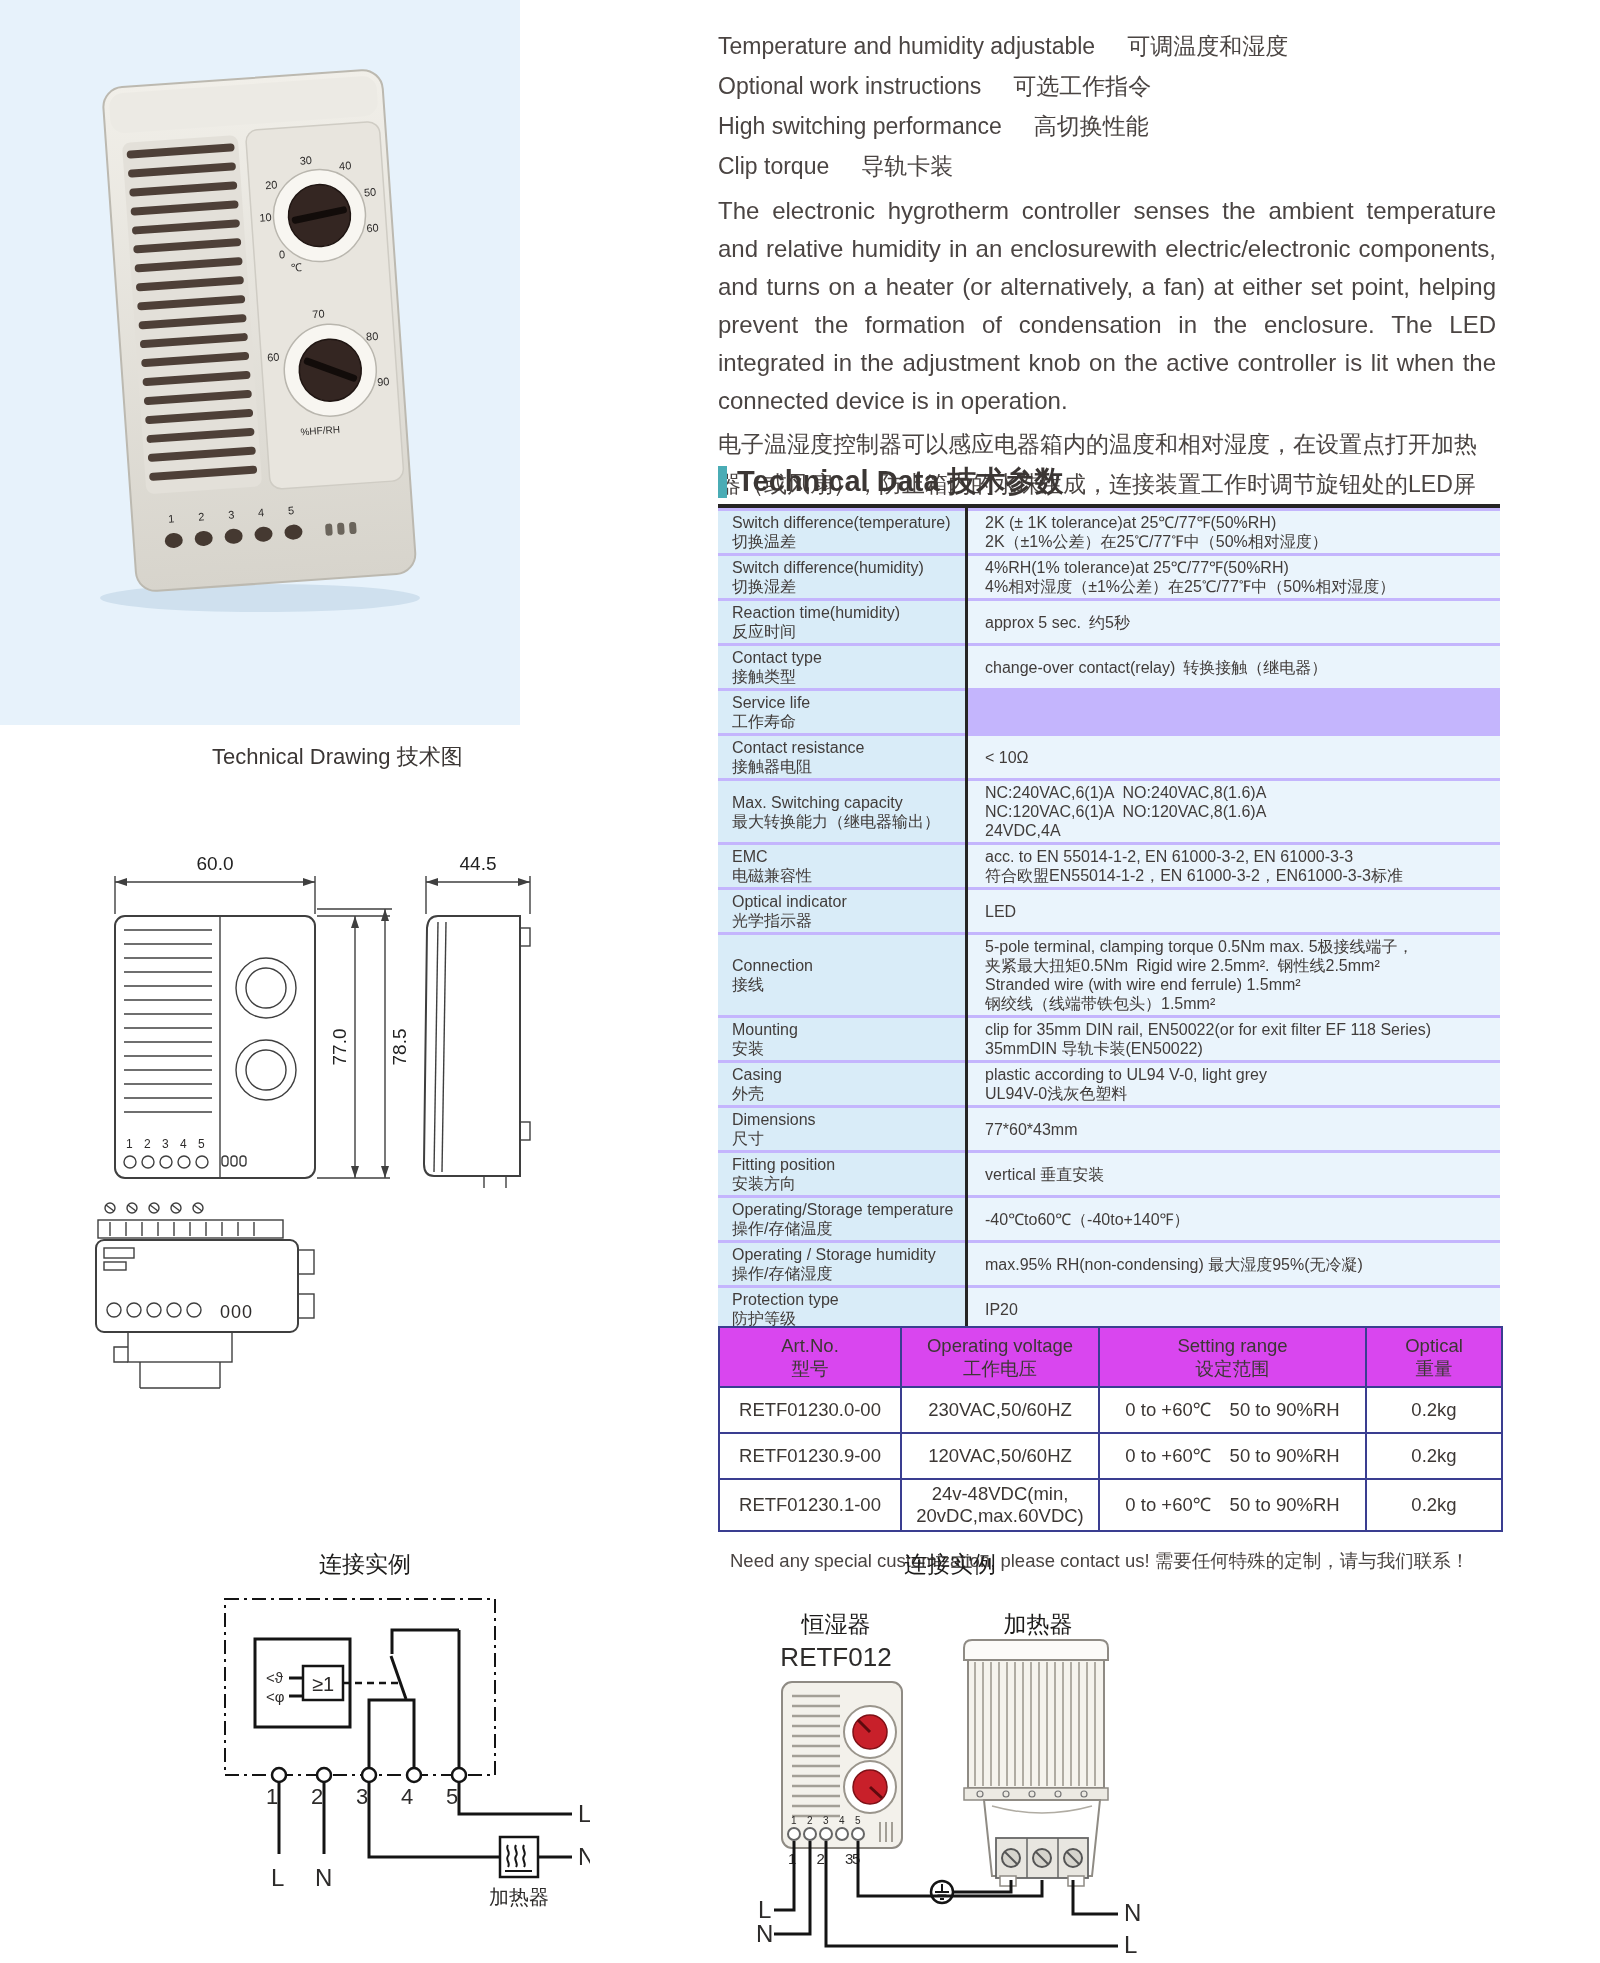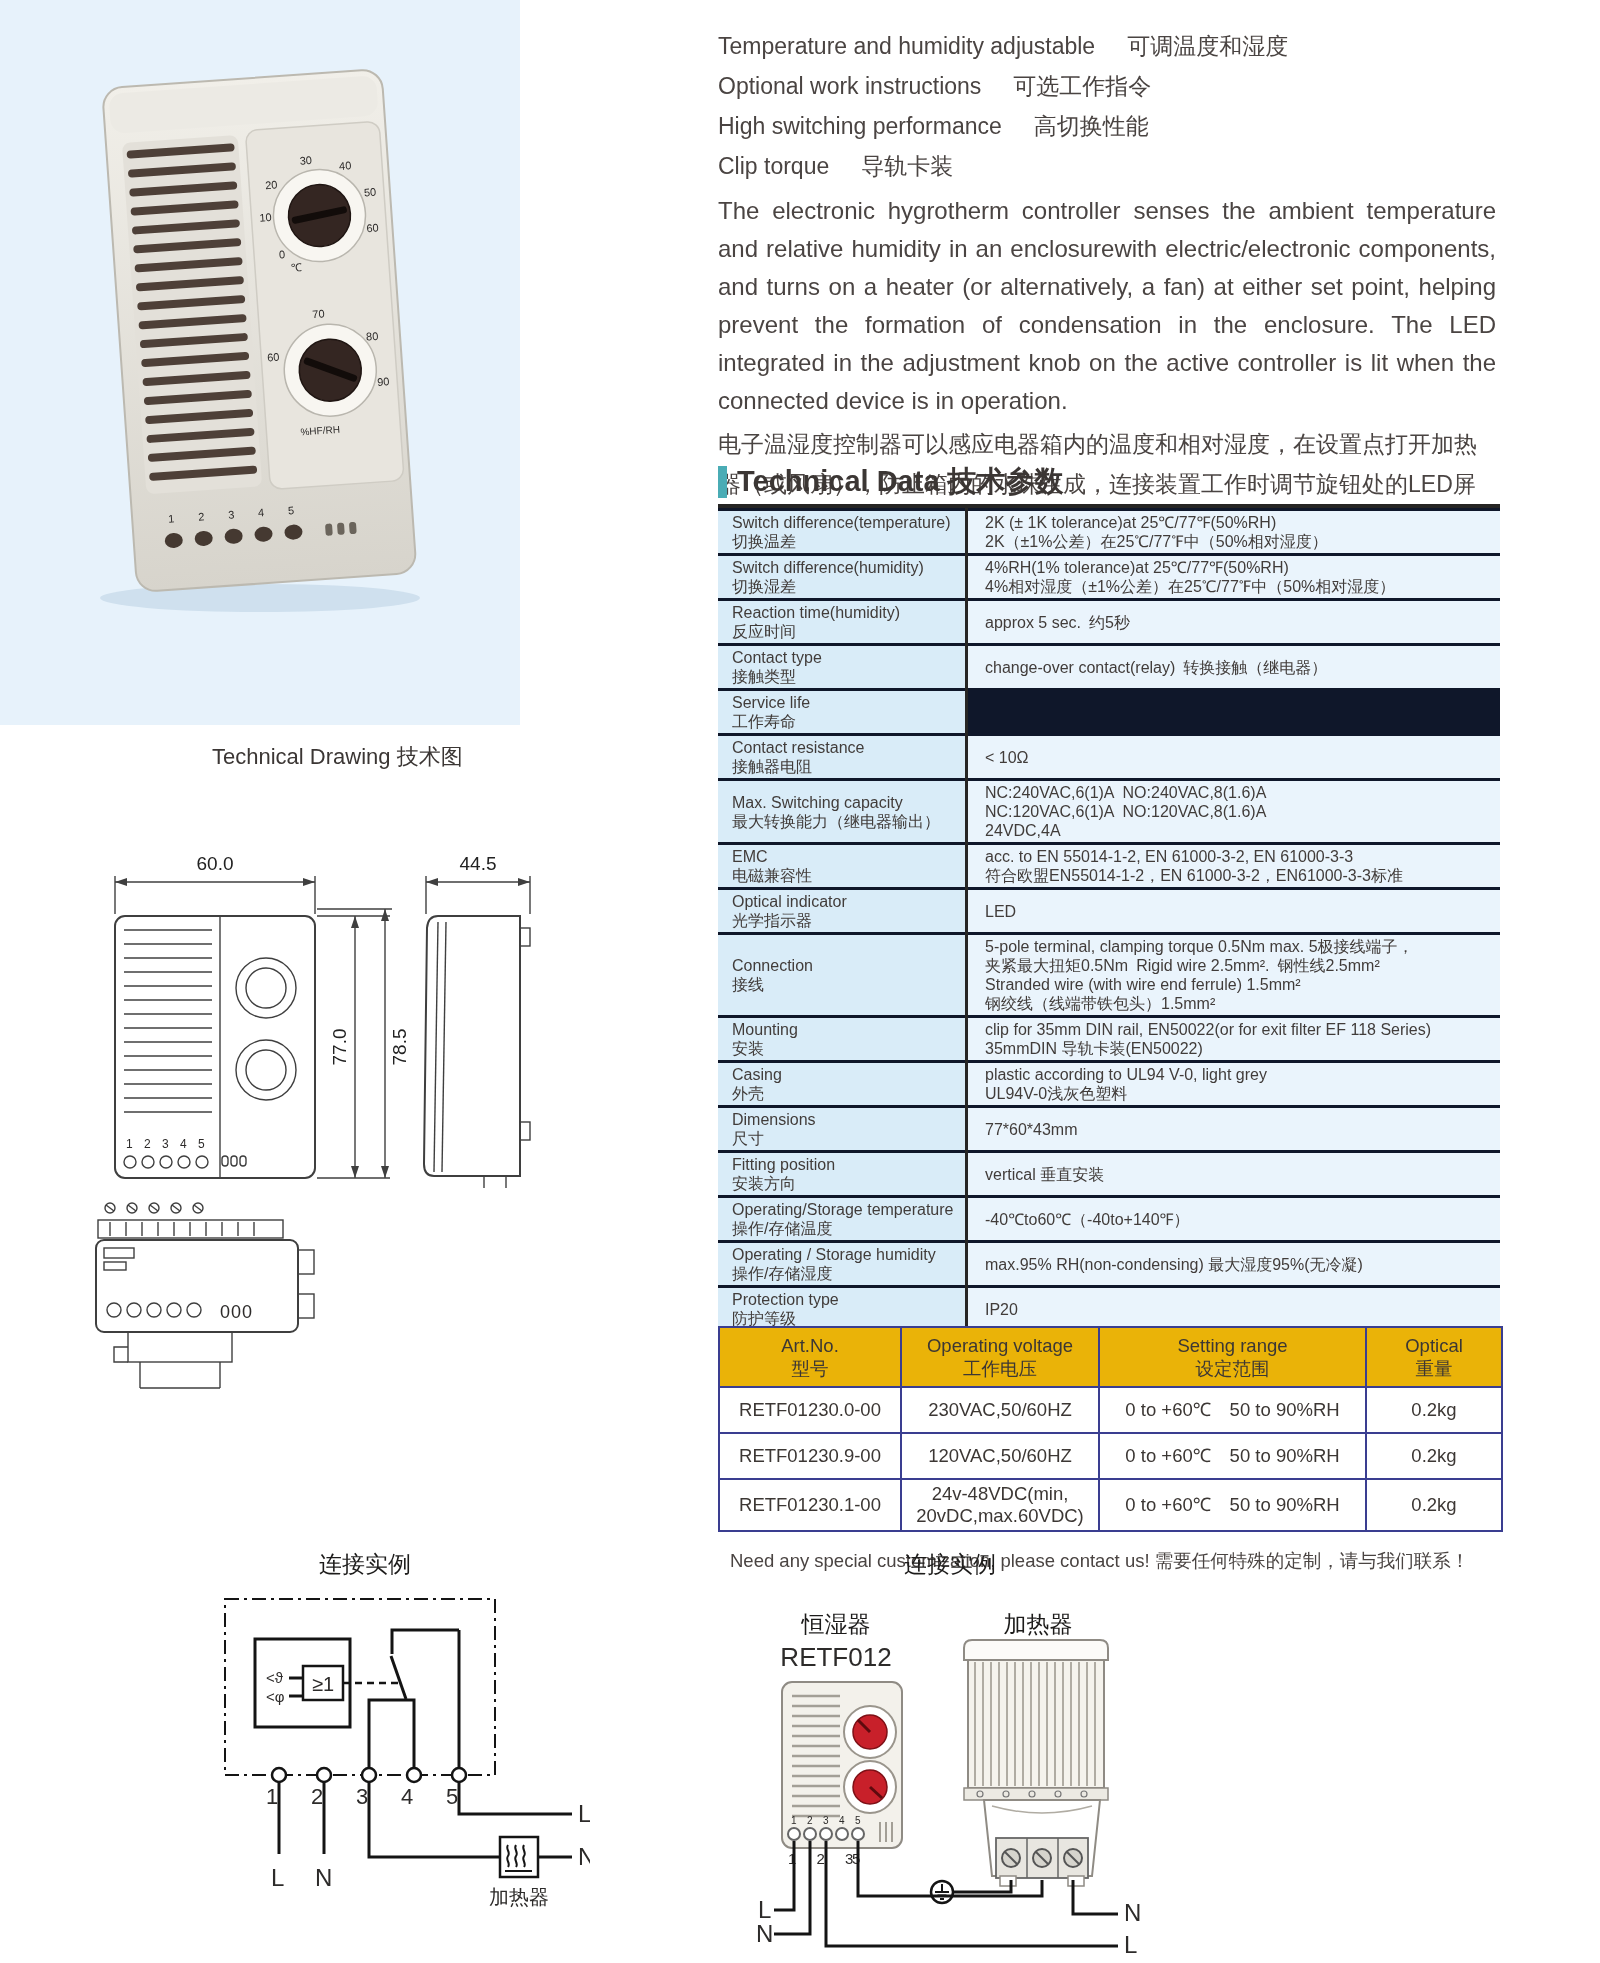--- a/index.html
+++ b/index.html
@@ -11,35 +11,35 @@
   .features{position:absolute;left:718px;top:26px;font-size:23px;line-height:40px;color:#4a4442;}
   .feature-line .f-cn{margin-left:32px;}
   .description{position:absolute;left:718px;top:192px;width:778px;color:#4a4442;}
   .description .d-en{font-size:24px;line-height:38px;text-align:justify;margin:0;}
   .description .d-cn{font-size:23px;line-height:40px;margin:4px 0 0 0;}
   .td-heading{position:absolute;left:718px;top:466px;display:flex;align-items:center;height:32px;}
   .td-heading .bar{width:9px;height:32px;background:#4aacb5;margin-right:10px;}
   .td-heading .txt{font-size:29px;font-weight:bold;color:#3b3634;}
   
   .tech-table{position:absolute;left:718px;top:504px;width:782px;border-top:4px solid #262524;
-              border-bottom:4px solid #262524;background:#0f172a;}
+              border-bottom:4px solid #262524;background:#c4b5fd;}
   .tech-table .tt-divider{position:absolute;left:247px;top:0;bottom:0;width:3px;background:#262524;}
   .tt-row{display:flex;margin-top:3px;}
   .tt-label{width:247px;box-sizing:border-box;background:#d9ecf8;padding:2px 10px 2px 14px;
             display:flex;flex-direction:column;justify-content:center;min-height:41px;}
   .tt-label div{font-size:16px;line-height:19px;color:#413c3a;}
   .tt-value{flex:1;box-sizing:border-box;background:#eaf4fc;padding:2px 10px 2px 20px;
             display:flex;align-items:center;min-height:41px;}
   .tt-value div{font-size:16px;line-height:19px;color:#413c3a;white-space:pre-line;}
   
   .order-table{position:absolute;left:718px;top:1326px;width:783px;border-collapse:collapse;
                table-layout:fixed;background:#fff;}
   .order-table th,.order-table td{border:2.5px solid #3a3e90;text-align:center;vertical-align:middle;
                font-size:18.5px;color:#3c3734;padding:3px 4px;font-weight:normal;}
-  .order-table th{background:#eab308;line-height:23px;height:52px;}
+  .order-table th{background:#d946ef;line-height:23px;height:52px;}
   .order-table td{height:38px;line-height:22px;white-space:pre-line;}
   .footnote{position:absolute;left:730px;top:1516px;font-size:18.5px;color:#4a4442;margin-top:32px;}
   
   .drawing-title{position:absolute;left:212px;top:742px;font-size:22px;color:#3b3634;}
   svg{position:absolute;}
   svg text{font-family:"Liberation Sans", sans-serif;fill:#2d2b2a;}
   .dim-text{font-size:19px;fill:#222;}
   .dg-title{font-size:23px;fill:#1c1b1a;}
   .dg-label{font-size:20px;}
   .dg-small{font-size:15px;}

